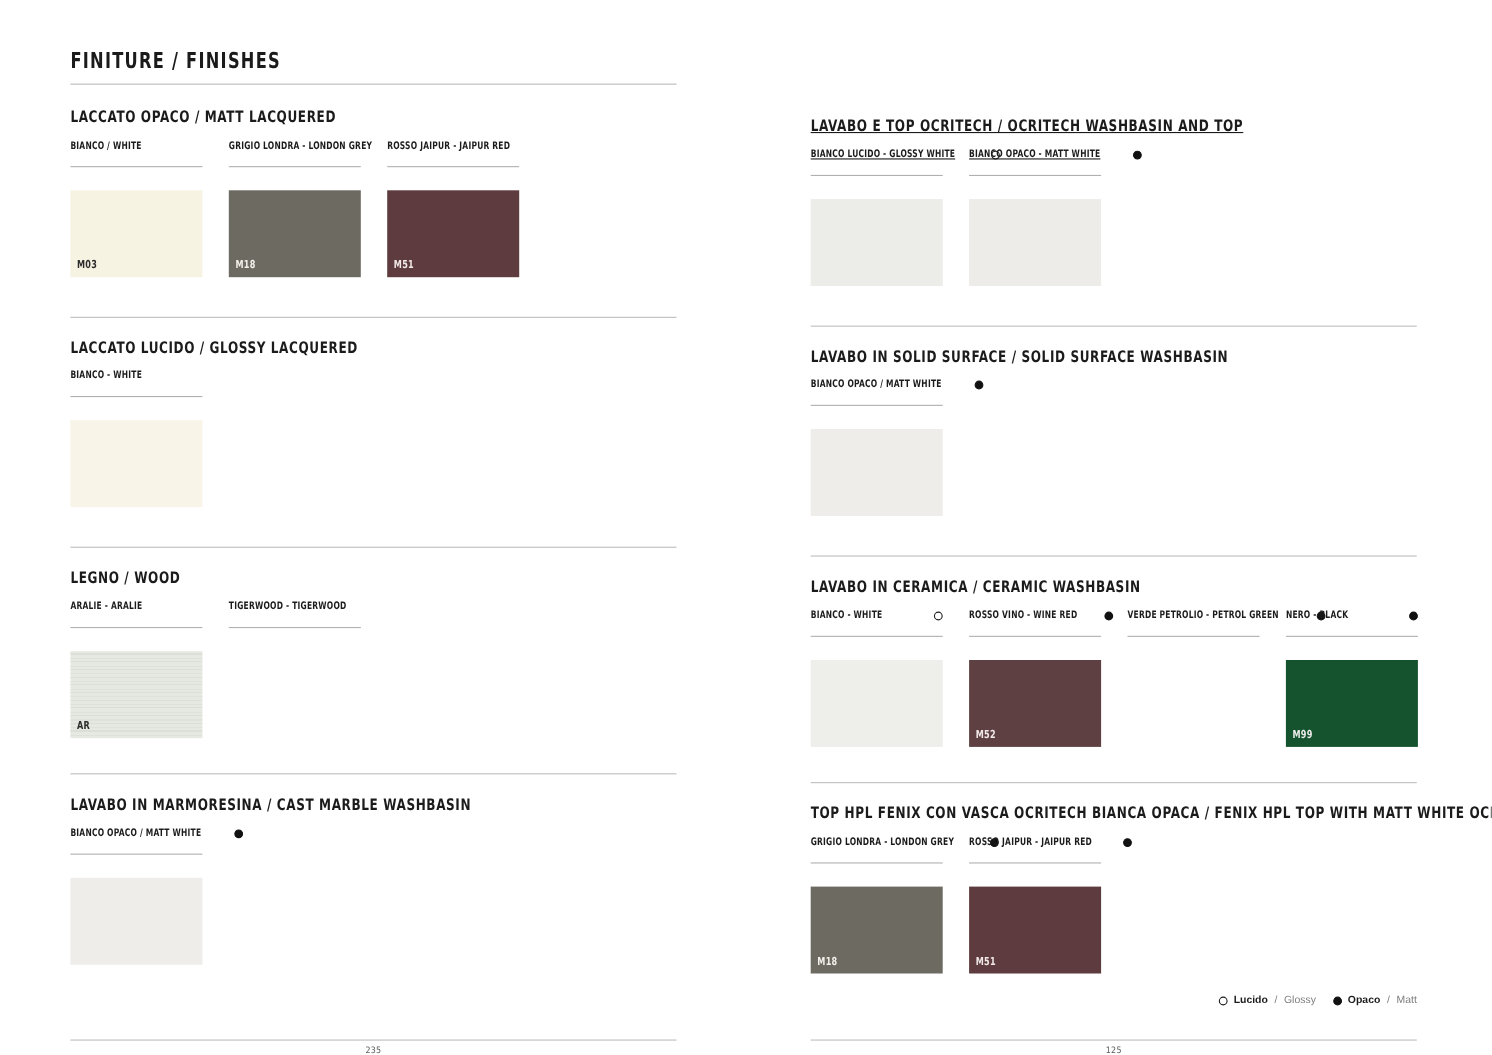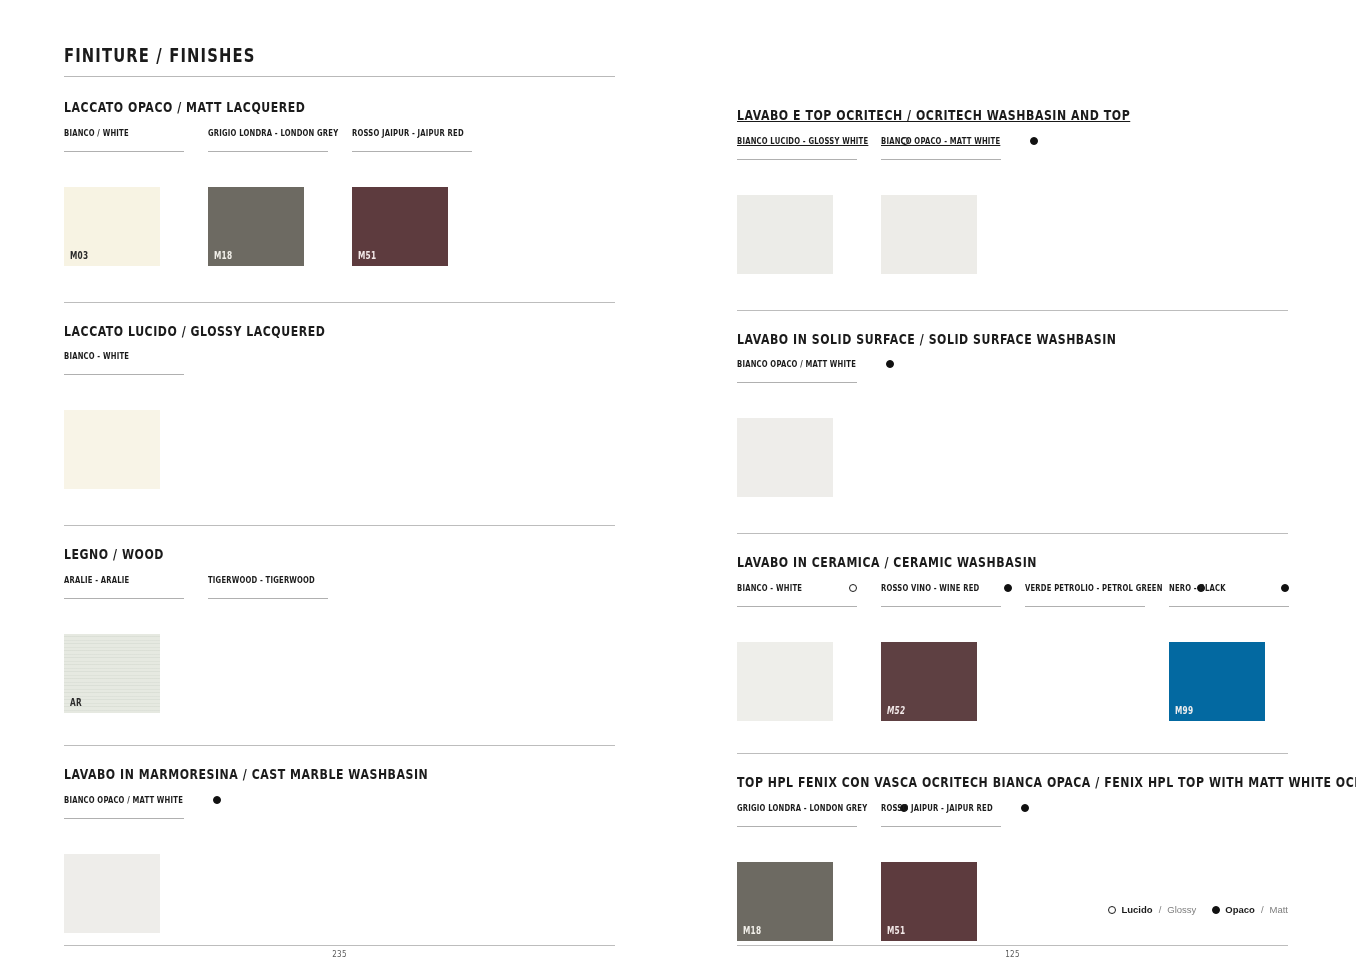--- a/index.html
+++ b/index.html
@@ -127,23 +127,23 @@
 
   .swatch-underline {
     height: 1px;
     background: #b0b0b0;
     width: 100%;
     margin-top: 3px;
   }
 
   .swatch-chip {
     position: relative;
-    width: 96px;
+    width: 120px;
     height: 79px;
-    margin-top: 35px;
+    margin-top: 21px;
     overflow: hidden;
   }
 
   .swatch-code {
     position: absolute;
     left: 6px;
     bottom: 5px;
     font-family: "DejaVu Sans Condensed", "Liberation Sans Narrow", "Liberation Sans", sans-serif;
     font-size: 10px;
     font-weight: 700;
@@ -374,38 +374,38 @@
               </div>
               <div class="swatch-underline"></div>
               <div class="swatch-chip" style="background-color: rgb(238, 238, 234);"></div>
             </div>
             <div class="swatch-cell">
               <div class="swatch-label-wrap">
                 <span class="swatch-label">ROSSO VINO - WINE RED</span>
                 <span class="marker matt"></span>
               </div>
               <div class="swatch-underline"></div>
-              <div class="swatch-chip" style="background-color: rgb(94, 64, 66); font-style: italic;">
+              <div class="swatch-chip" style="background-color: rgb(94, 64, 66);">
                 <span class="swatch-code" style="color: rgb(242, 233, 233);">M52</span>
               </div>
             </div>
             <div class="swatch-cell">
               <div class="swatch-label-wrap">
                 <span class="swatch-label">VERDE PETROLIO - PETROL GREEN</span>
                 <span class="marker matt"></span>
               </div>
               <div class="swatch-underline"></div>
             </div>
             <div class="swatch-cell">
               <div class="swatch-label-wrap">
                 <span class="swatch-label">NERO - BLACK</span>
                 <span class="marker matt"></span>
               </div>
               <div class="swatch-underline"></div>
-              <div class="swatch-chip" style="background-color: #0369a1; text-align: center;">
+              <div class="swatch-chip" style="background-color: #14532d; text-align: center;">
                 <span class="swatch-code" style="color: rgb(237, 237, 237);">M99</span>
               </div>
             </div>
           </div>
         </div>
         <div class="section" style="margin-top: 32px;">
           <div class="section-rule" style="margin-bottom: 20px;"></div>
           <div class="section-title">TOP HPL FENIX CON VASCA OCRITECH BIANCA OPACA / FENIX HPL TOP WITH MATT WHITE OCRITECH BASIN</div>
           <div class="swatch-row">
             <div class="swatch-cell">

